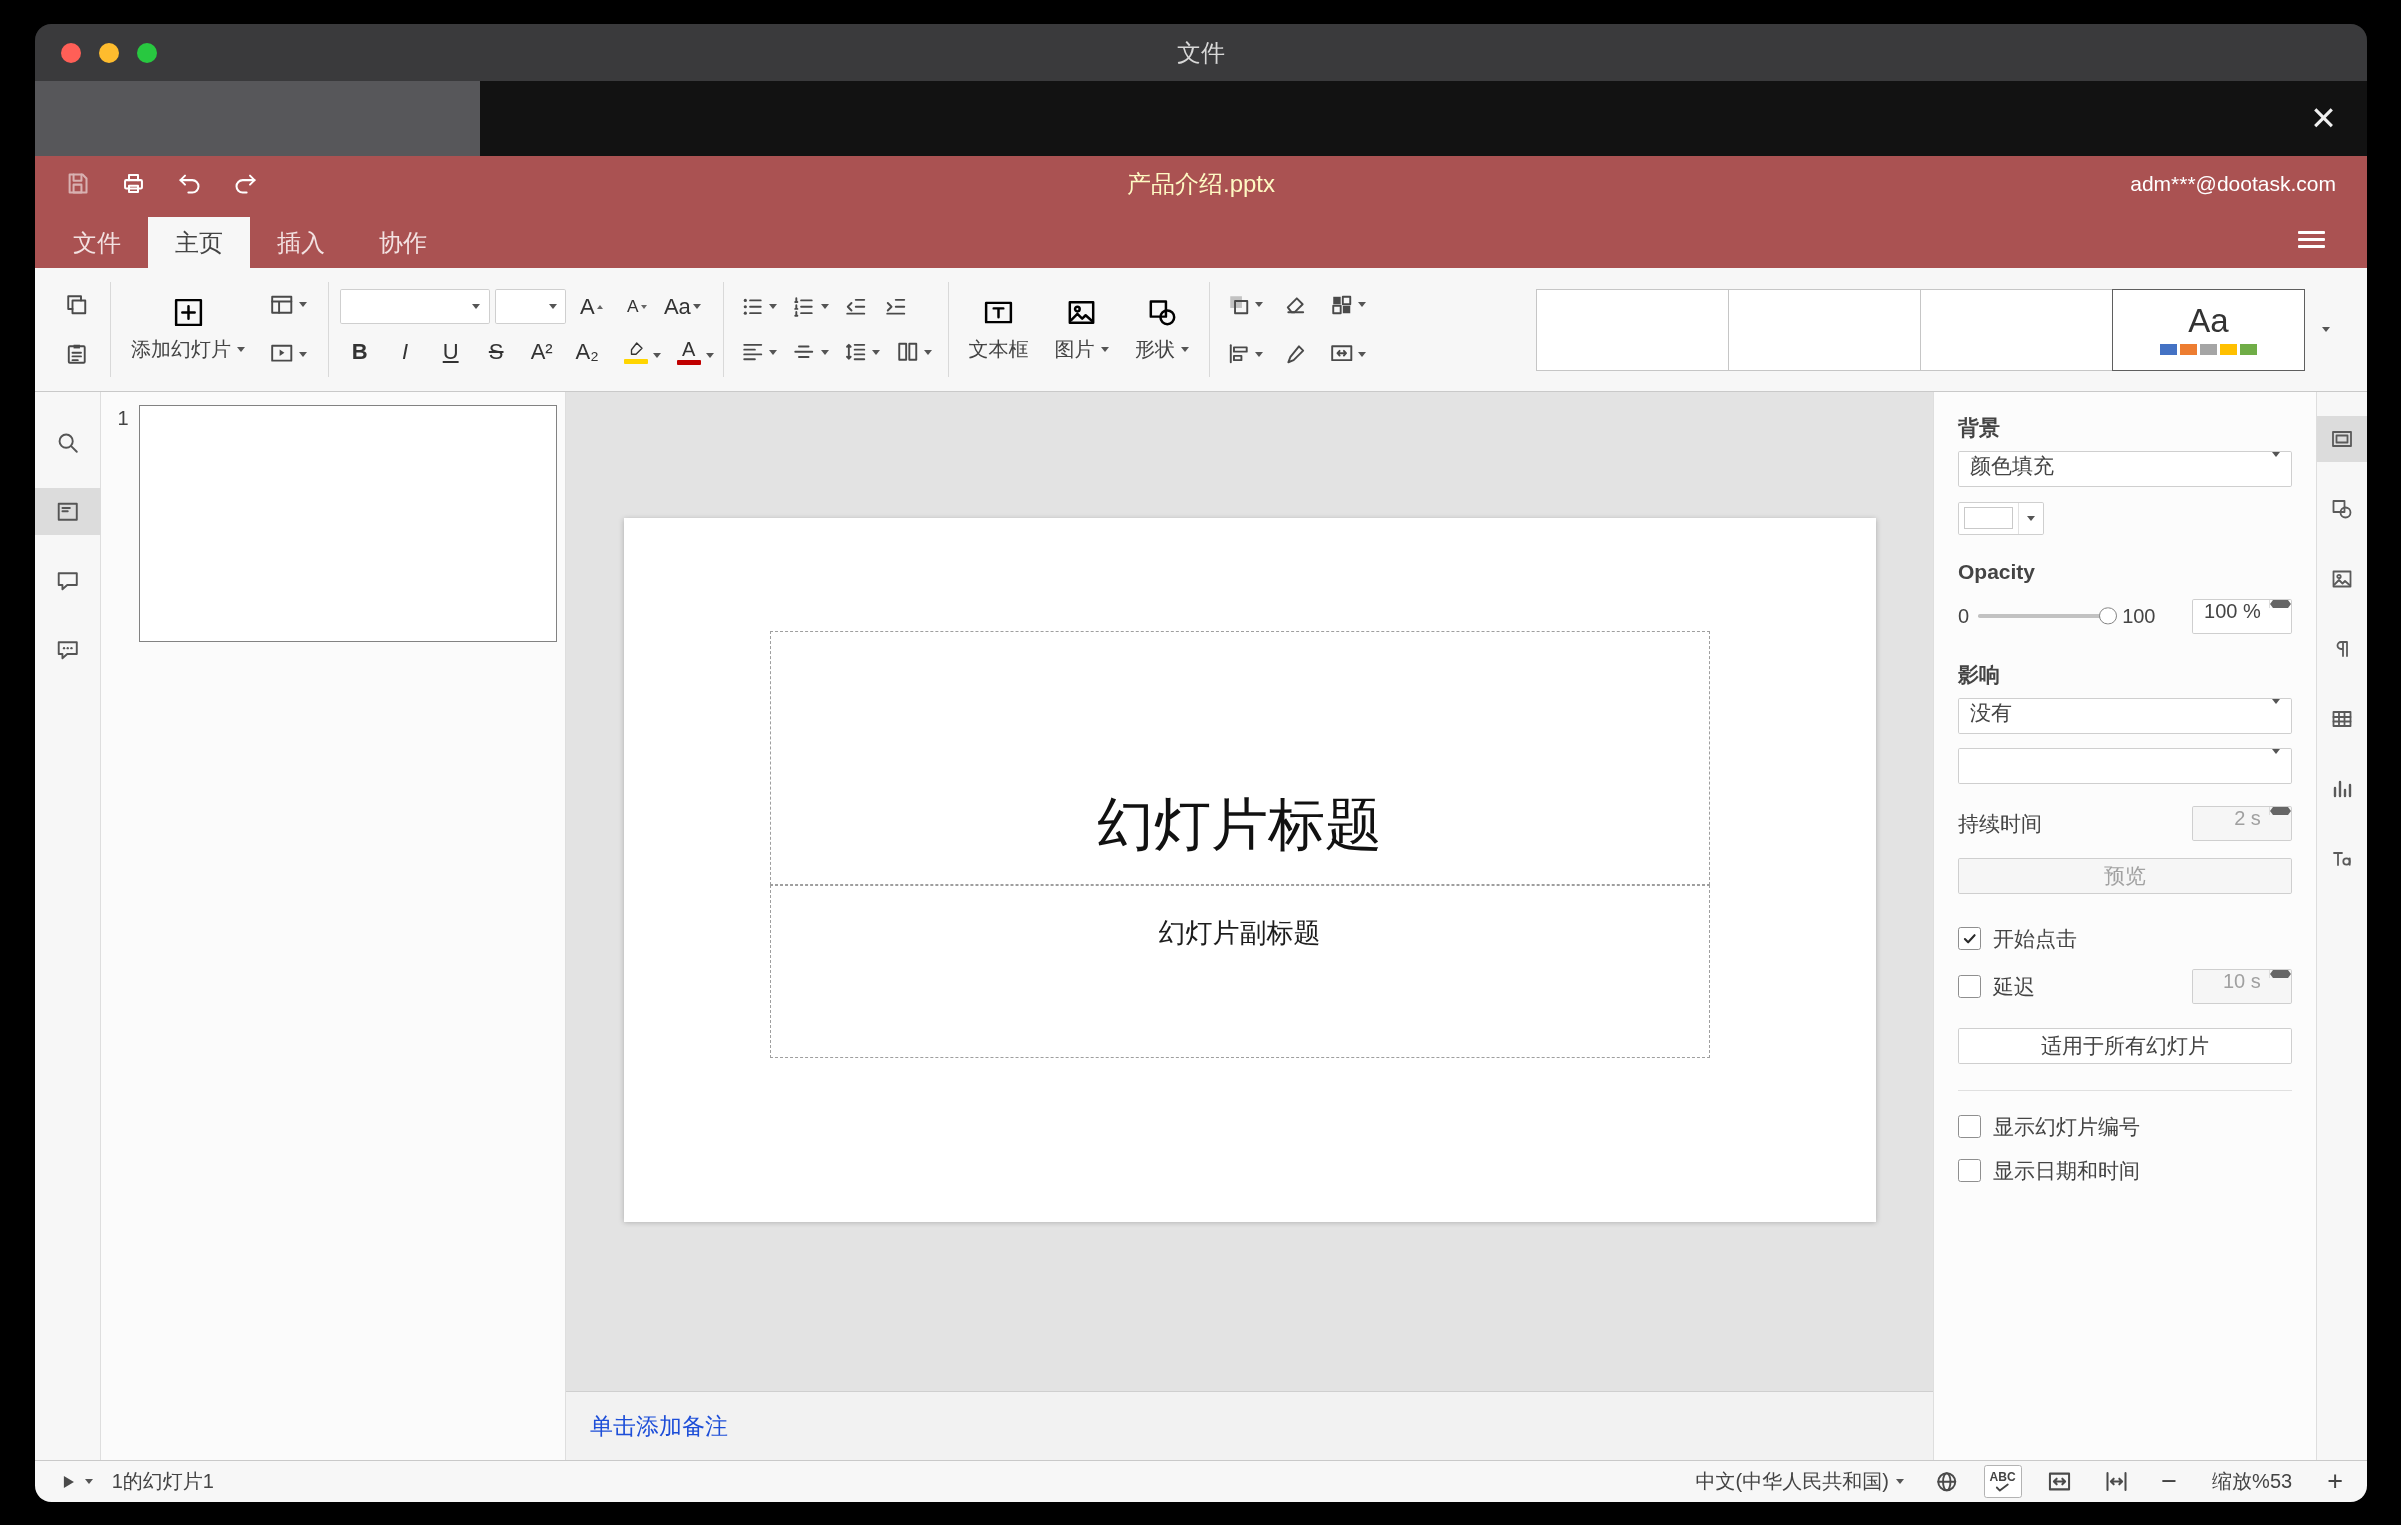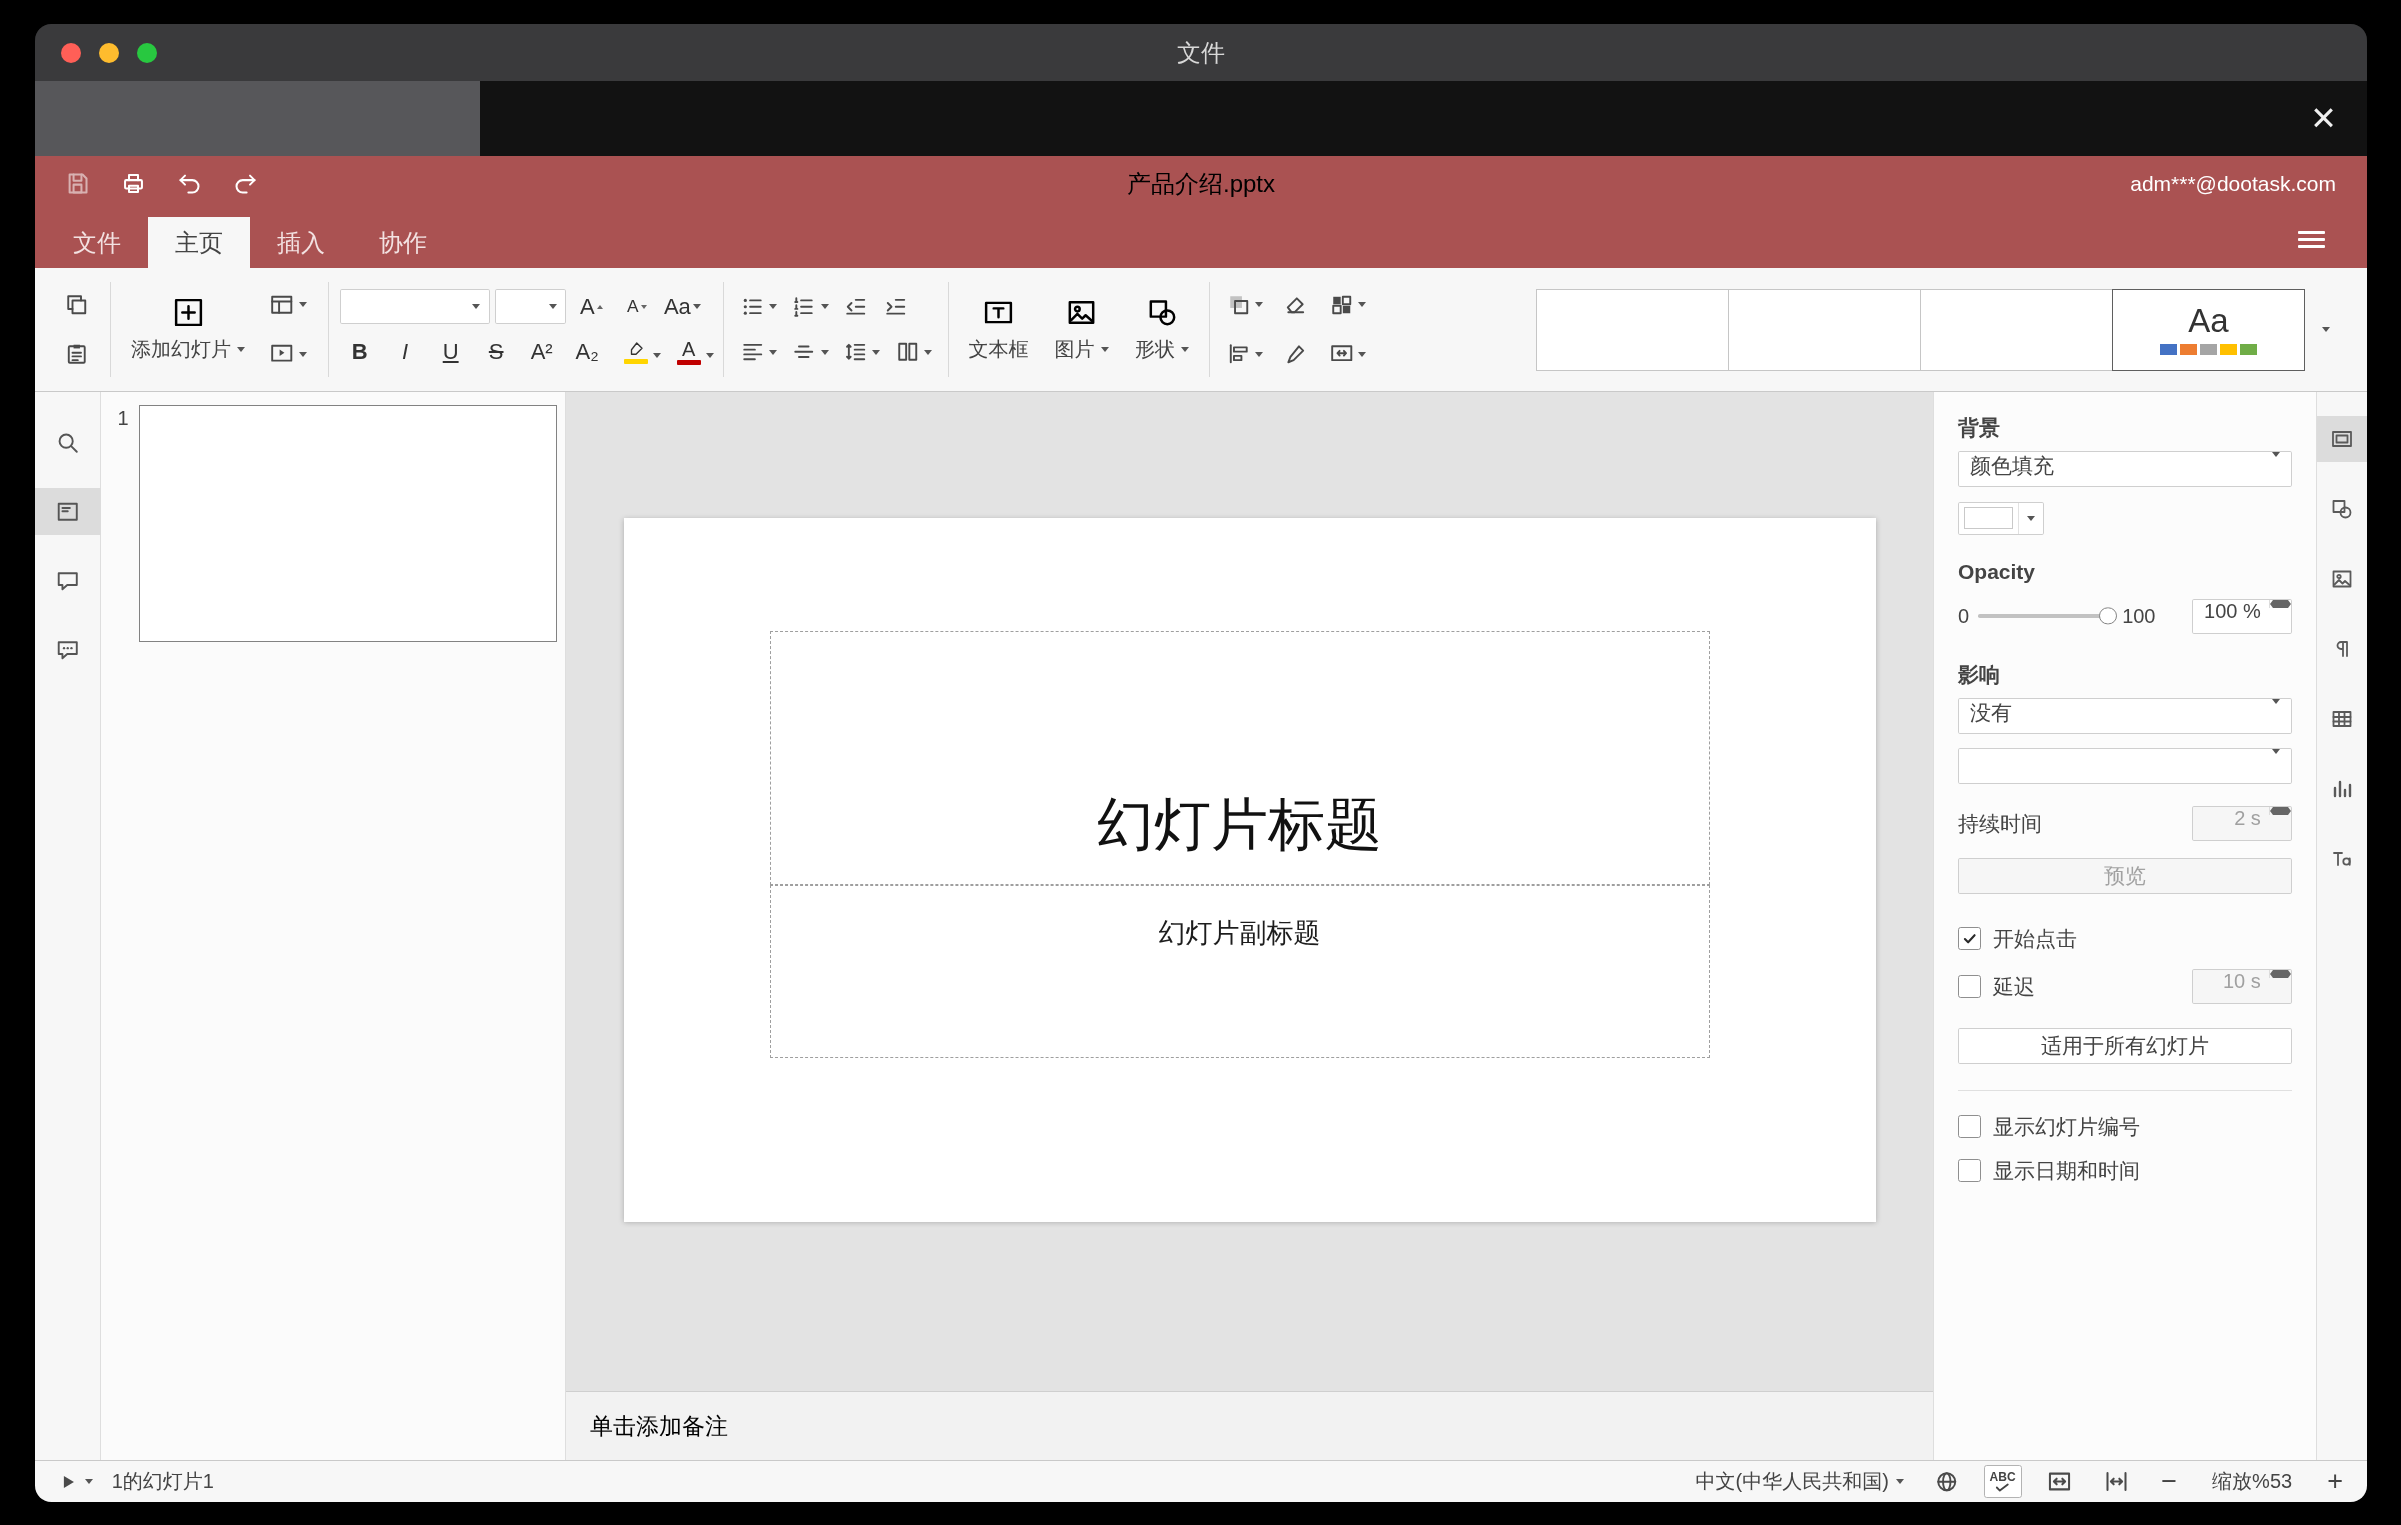--- a/index.html
+++ b/index.html
@@ -26,21 +26,21 @@
   .remnant{position:absolute;left:0;top:0;width:445px;height:75px;background:#57575a}
   .closebtn{position:absolute;right:24px;top:50%;transform:translateY(-50%);background:none;border:none;
             color:#f0f0f0;font-size:42px;line-height:1;font-family:inherit;padding:3.6px 7.3px}
 
   
   .redhead{background:#aa5252;flex:0 0 auto}
   .rrow1{height:55px;display:flex;align-items:center;position:relative;padding:0 31px 0 27px;color:#fff}
   .quick{display:flex;align-items:center;gap:25.5px}
   .qbtn{background:none;border:none;color:#fff;display:flex;align-items:center;justify-content:center;padding:1.8px}
   .qbtn.dim{opacity:.55}
-  .fname{position:absolute;left:50%;transform:translateX(-50%);font-size:24px;color:#000000}
+  .fname{position:absolute;left:50%;transform:translateX(-50%);font-size:24px;color:#fef9c3}
   .useremail{margin-left:auto;font-size:21px;color:#fff}
   .rrow2{height:57px;display:flex;align-items:flex-end;padding:0 11px}
   .tab{height:51px;padding:0 27px;display:flex;align-items:center;font-size:24px;color:#f3e2e2;background:none;border:none;font-family:inherit}
   .tab.active{background:#f7f7f7;color:#444}
   .burger{margin-left:auto;align-self:center;margin-right:25.5px;background:none;border:none;padding:5.5px}
   .burger span{display:block;width:27px;height:2.7px;background:#fff;margin:4.6px 0;border-radius:0.9px}
 
   
   .toolbar{height:124px;background:#f7f7f7;border-bottom:0.9px solid #c9c9c9;display:flex;align-items:center;padding:0 20px;flex:0 0 auto;color:#4a4a4a}
   .tsep{width:0.9px;height:95px;background:#d9d9d9;margin:0 11px;flex:0 0 auto}
@@ -93,21 +93,21 @@
   .canvascol{flex:1;display:flex;flex-direction:column;background:#e3e3e3;min-width:0}
   .canvasmain{flex:1;position:relative}
   .slide{position:absolute;left:50%;transform:translateX(-50%);top:126px;width:1252px;height:704px;background:#fff;
          box-shadow:0 0.9px 5.5px rgba(0,0,0,.25)}
   .ph{position:absolute;border:0.9px dashed #9f9f9f;display:flex;justify-content:center}
   .ph-title{left:146px;top:113px;width:940px;height:254px;align-items:flex-end;padding-bottom:20px}
   .ph-title .txt{font-size:57px;color:#111}
   .ph-sub{left:146px;top:367px;width:940px;height:173px;align-items:flex-start;padding-top:29px}
   .ph-sub .txt{font-size:27px;color:#1d1d1d}
   .notes{height:69px;background:#f2f2f2;border-top:0.9px solid #cfcfcf;display:flex;align-items:center;padding-left:24px;
-         font-size:23px;color:#000000}
+         font-size:23px;color:#1d4ed8}
 
   
   .props{width:383px;background:#fcfcfc;border-left:0.9px solid #dedede;padding:22px 24px;color:#444;flex:0 0 auto;overflow:hidden}
   .plabel{font-weight:bold;font-size:21px;color:#444}
   .psel{height:36px;border:0.9px solid #cfcfcf;background:#fff;border-radius:1.8px;display:flex;align-items:flex-start;
         justify-content:space-between;padding:0 11px;font-size:21px;color:#444;width:100%}
   .colorcombo{display:flex;height:33px;border:0.9px solid #cfcfcf;background:#fff;border-radius:1.8px;width:86px;margin-top:14.6px}
   .swatchw{flex:1;margin:4.6px;border:0.9px solid #c9c9c9;background:#fff}
   .ddseg{width:25.5px;display:flex;align-items:center;justify-content:center;border-left:0.9px solid #e2e2e2}
   .sliderow{display:flex;align-items:center;gap:9px;margin-top:14.6px;font-size:20px}

